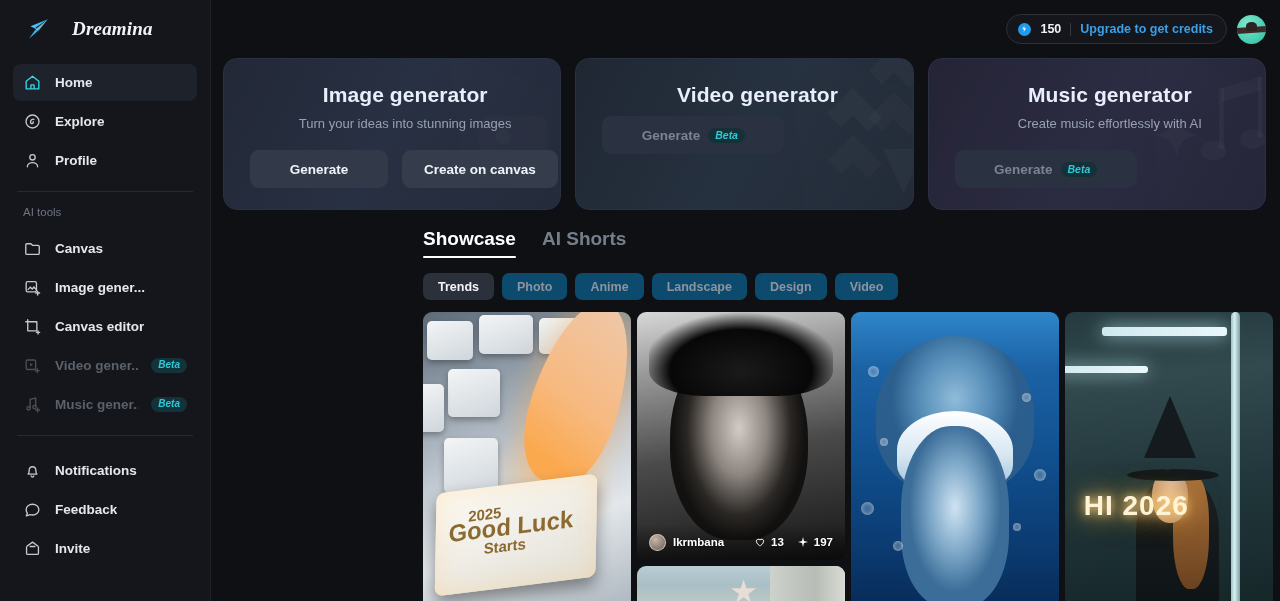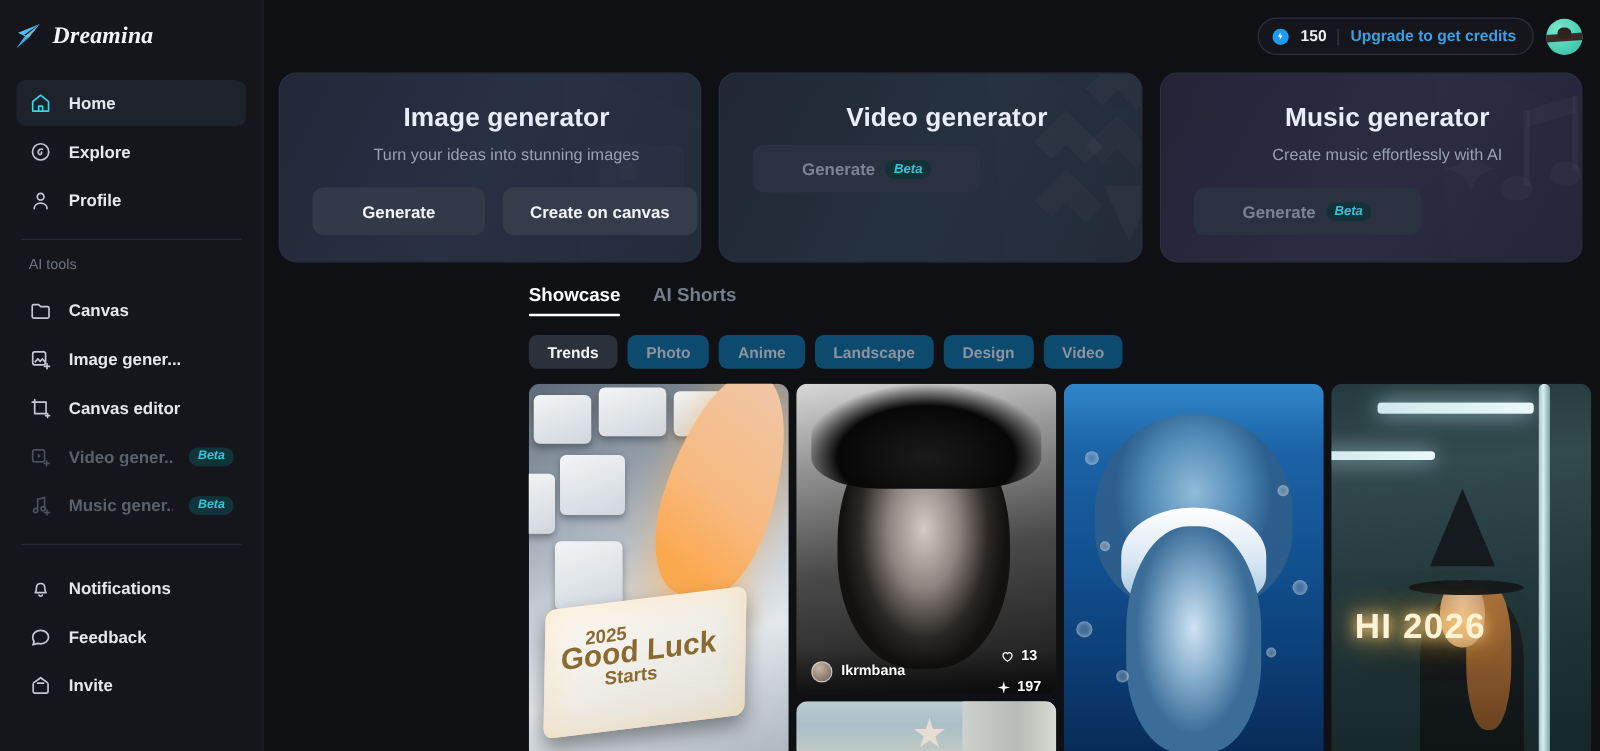--- a/index.html
+++ b/index.html
@@ -15,21 +15,21 @@
   
   .sidebar {
     width: 211px; height: 601px; flex: 0 0 211px;
     background: #14161b;
     border-right: 1px solid #1e2127;
     display: flex; flex-direction: column;
     padding-top: 0;
   }
   .logo-row {
     height: 58px; display: flex; align-items: center;
-    padding-left: 8px; gap: 8px;
+    padding-left: 24px; gap: 22px;
   }
   .logo-mark { width: 26px; height: 26px; display:block; }
   .logo-text {
     font-family: "Liberation Serif", serif;
     font-style: italic; font-weight: 700;
     font-size: 19px; color: #f2f4f7; letter-spacing: .2px;
   }
   .nav { padding: 6px 13px 0 13px; }
   .nav-item {
     display: flex; align-items: center; gap: 13px;
@@ -122,21 +122,21 @@
   .cbtn.ghost { background: #353d4d; }
   .cbtn.muted { background: #2a3140; color: #7b8493; min-width: 182px; cursor: default; }
   .cbtn .bb {
     font-size: 10.5px; font-style: italic; font-weight: 700;
     color: #2ec8d8; background: #153138; border-radius: 9px; padding: 2px 7px 2.5px; line-height:1;
   }
   .card-deco { position: absolute; inset: 0; z-index: 1; pointer-events: none; opacity: .55; }
 
   
   .tabs { display: flex; gap: 26px; padding: 18px 0 0 212px; align-items: flex-end; }
-  .tab { font-size: 15px; font-weight: 700; color: #767e8b; padding-bottom: 8px; cursor: pointer; position: relative; }
+  .tab { font-size: 19px; font-weight: 700; color: #767e8b; padding-bottom: 8px; cursor: pointer; position: relative; }
   .tab.active { color: #ffffff; }
   .tab.active::after {
     content:''; position:absolute; left:0; right:0; bottom:0; height:2.5px; background:#fff; border-radius:2px;
   }
   .chips { display: flex; gap: 8px; padding: 15px 0 0 212px; }
   .chip {
     height: 27px; border-radius: 7px; background: #0c4a6e;
     display: flex; align-items: center; padding: 0 15px;
     font-size: 12.5px; font-weight: 700; color: #8d949f; cursor: pointer;
   }
@@ -155,21 +155,21 @@
     position: absolute; left: 0; right: 0; bottom: 0; height: 36px;
     display: flex; align-items: center; padding: 0 12px; gap: 7px;
     background: linear-gradient(to top, rgba(0,0,0,.55), rgba(0,0,0,0));
   }
   .meta .av {
     width: 17px; height: 17px; border-radius: 50%; flex:0 0 17px;
     background: radial-gradient(circle at 35% 30%, #c9b7a8, #6a5a52);
     border: 1px solid rgba(255,255,255,.5);
   }
   .meta .uname { font-size: 11.5px; font-weight: 700; color: #fff; text-shadow: 0 1px 2px rgba(0,0,0,.7); }
-  .meta .stats { margin-left: auto; display: flex; gap: 13px; align-items: center; flex-direction: column; }
+  .meta .stats { margin-left: auto; display: flex; gap: 13px; align-items: center; }
   .stat { display: flex; align-items: center; gap: 5px; font-size: 11.5px; font-weight: 700; color: #fff; text-shadow: 0 1px 2px rgba(0,0,0,.7);}
   .stat svg { width: 12px; height: 12px; display:block; }
 
   
   .img-keyboard {
     width:100%; height:100%;
     background:
       radial-gradient(ellipse 50% 35% at 62% 58%, rgba(255,190,110,.55), rgba(255,190,110,0) 62%),
       linear-gradient(160deg,#5d6a77 0%,#8d99a5 22%,#c3cbd3 48%,#e3e7ea 70%,#aab4bd 100%);
     position:relative;

